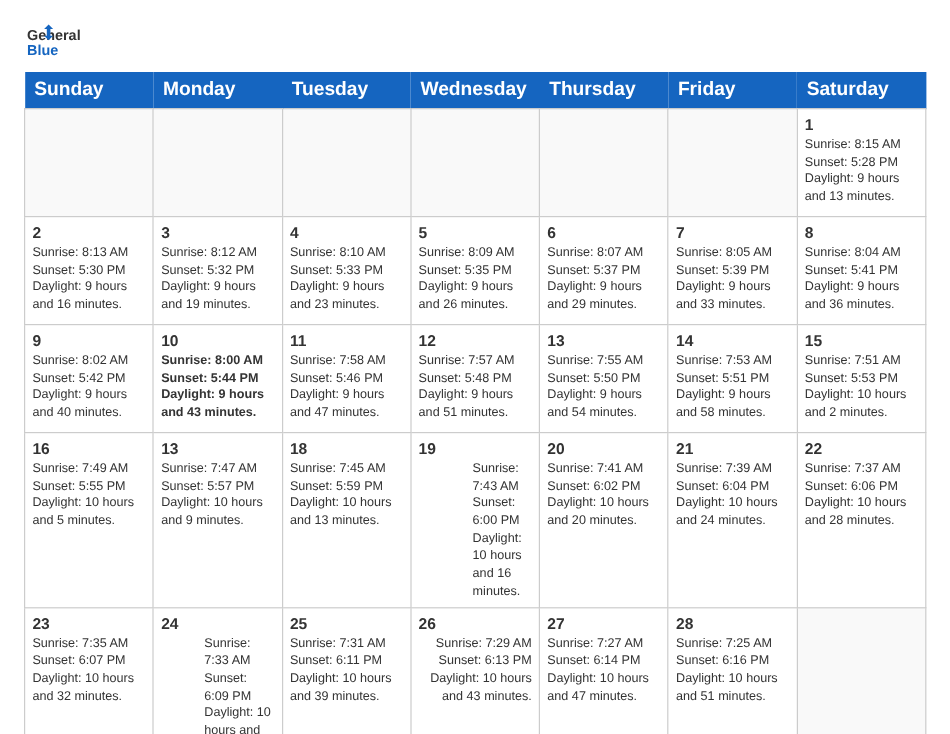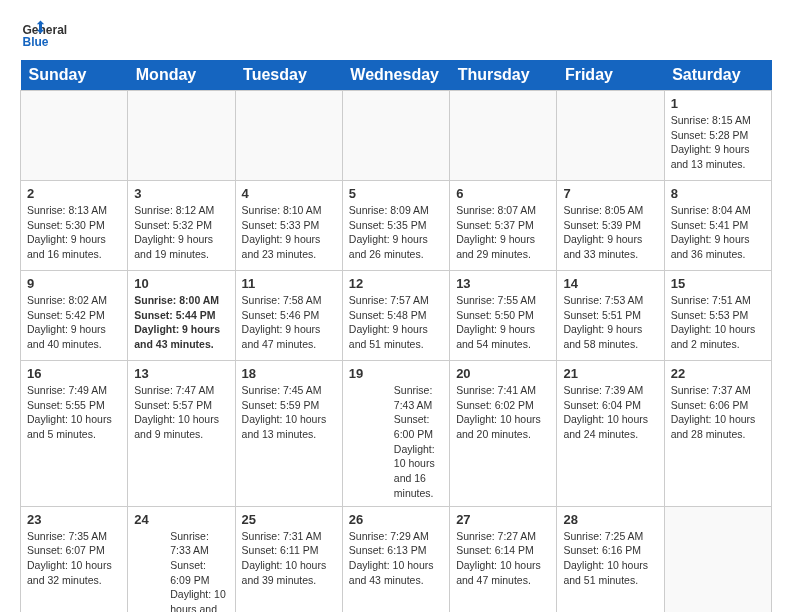--- a/index.html
+++ b/index.html
@@ -264,21 +264,21 @@
 Daylight: 10 hours and 35 minutes.</div>
         </td>
         <td>
           <span class="day-number">25</span>
           <div class="day-info" style="white-space: pre-line;">Sunrise: 7:31 AM
 Sunset: 6:11 PM
 Daylight: 10 hours and 39 minutes.</div>
         </td>
         <td>
           <span class="day-number">26</span>
-          <div class="day-info" style="white-space: pre-line;">Sunrise: 7:29 AM
+          <div class="day-info" style="white-space: pre-line; text-align: right;">Sunrise: 7:29 AM
 Sunset: 6:13 PM
 Daylight: 10 hours and 43 minutes.</div>
         </td>
         <td>
           <span class="day-number">27</span>
           <div class="day-info" style="white-space: pre-line;">Sunrise: 7:27 AM
 Sunset: 6:14 PM
 Daylight: 10 hours and 47 minutes.</div>
         </td>
         <td>

